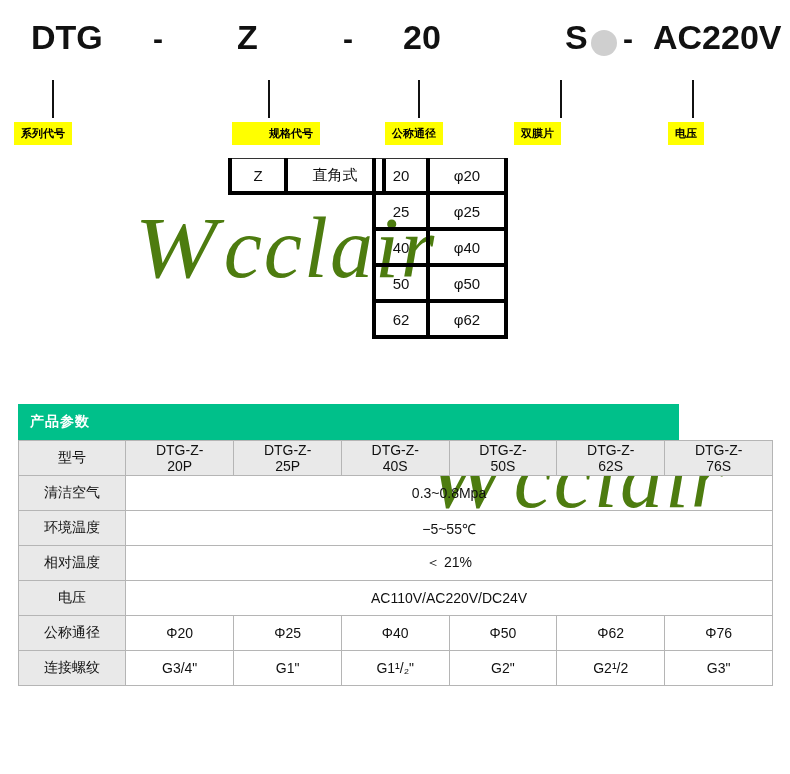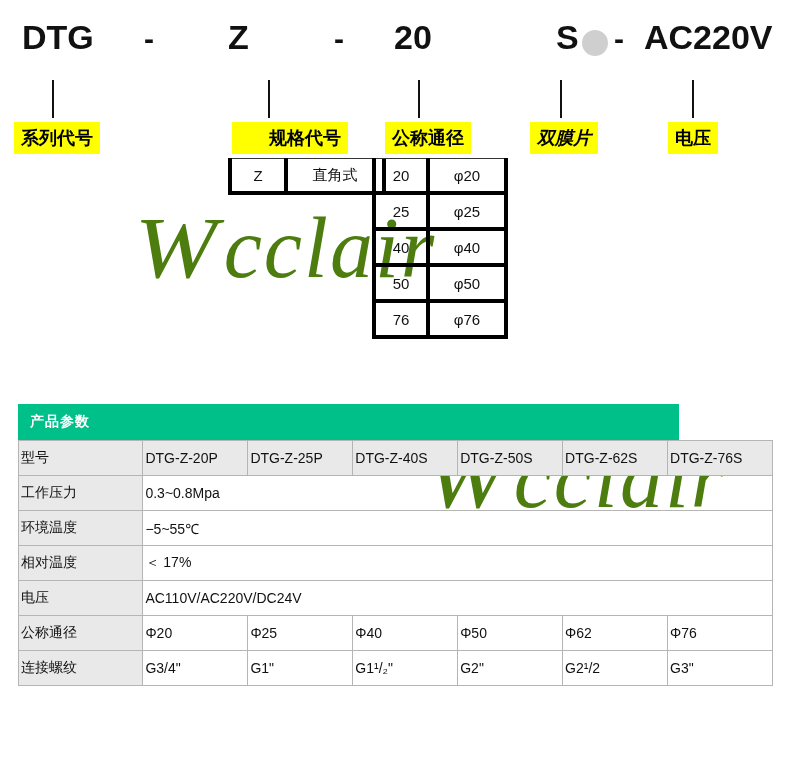--- a/index.html
+++ b/index.html
@@ -49,21 +49,21 @@
   
   #code-diagram {
     position: relative;
     height: 392px;
     z-index: 10;
   }
 
   .code-parts {
     position: absolute;
     top: 18px;
-    left: 4px;
+    left: 13px;
     width: 734px;
     height: 56px;
   }
   .code-token {
     position: absolute;
     font-size: 34px;
     font-weight: bold;
     color: #111;
     font-family: "Liberation Sans", sans-serif;
   }
@@ -84,21 +84,21 @@
   .vline {
     position: absolute;
     width: 2px;
     background: #111;
   }
 
   .label-box {
     position: absolute;
     background: #ffff00;
     border: none;
-    font-size: 18px;
+    font-size: 11px;
     font-weight: bold;
     color: #000;
     padding: 4px 7px;
     white-space: nowrap;
   }
 
   
   .opt-table {
     position: absolute;
     border-collapse: collapse;
@@ -138,24 +138,24 @@
     letter-spacing: 1px;
   }
   table.params {
     border-collapse: collapse;
     width: 755px;
     font-size: 14px;
     background: rgba(255,255,255,0.0);
   }
   table.params td {
     border: 1px solid #b5b5b5;
-    text-align: left;
+    text-align: center;
     height: 34px;
     color: #111;
-    padding: 0 2px;
+    padding: 0 20px;
   }
   table.params td.rowhead {
     background: #e9e9e9;
     width: 126px;
     font-size: 14px;
   }
   table.params tr.head td {
     background: #e9e9e9;
     font-size: 14px;
   }
@@ -189,21 +189,21 @@
 
   <div class="vline" style="left:52px;  top:80px; height:38px;"></div>
   <div class="vline" style="left:268px; top:80px; height:38px;"></div>
   <div class="vline" style="left:418px; top:80px; height:38px;"></div>
   <div class="vline" style="left:560px; top:80px; height:38px;"></div>
   <div class="vline" style="left:692px; top:80px; height:38px;"></div>
 
   <div class="label-box" style="left:14px;  top:122px;">系列代号</div>
   <div class="label-box" style="left:232px; top:122px;padding-left:37px;">规格代号</div>
   <div class="label-box" style="left:385px; top:122px;">公称通径</div>
-  <div class="label-box" style="left:530px; top:122px;font-style:italic;">双膜片</div>
+  <div class="label-box" style="left:514px; top:122px;">双膜片</div>
   <div class="label-box" style="left:668px; top:122px;">电压</div>
 
   <table class="opt-table spec-table" style="left:228px; top:158px;">
     <tbody>
         <tr>
       <td class="c1">Z</td>
       <td class="c2">直角式</td>
     </tr>
   </tbody>
     </table>
@@ -220,22 +220,22 @@
     </tr>
     <tr>
       <td class="c1">40</td>
       <td class="c2">φ40</td>
     </tr>
     <tr>
       <td class="c1">50</td>
       <td class="c2">φ50</td>
     </tr>
     <tr>
-      <td class="c1">76</td>
-      <td class="c2">φ76</td>
+      <td class="c1">62</td>
+      <td class="c2">φ62</td>
     </tr>
   </tbody>
     </table>
 
 </div>
 
 <div id="params-section">
   <div class="params-header">产品参数</div>
 
   <table class="params">
@@ -244,30 +244,30 @@
       <td class="rowhead">型号</td>
       <td class="model">DTG-Z-20P</td>
       <td class="model">DTG-Z-25P</td>
       <td class="model">DTG-Z-40S</td>
       <td class="model">DTG-Z-50S</td>
       <td class="model">DTG-Z-62S</td>
       <td class="model">DTG-Z-76S</td>
     </tr>
 
     <tr>
-      <td class="rowhead">工作压力</td>
+      <td class="rowhead">清洁空气</td>
       <td colspan="6">0.3~0.8Mpa</td>
     </tr>
     <tr>
       <td class="rowhead">环境温度</td>
       <td colspan="6">−5~55℃</td>
     </tr>
     <tr>
       <td class="rowhead">相对温度</td>
-      <td colspan="6">＜ 17%</td>
+      <td colspan="6">＜ 21%</td>
     </tr>
     <tr>
       <td class="rowhead">电压</td>
       <td colspan="6">AC110V/AC220V/DC24V</td>
     </tr>
 
     <tr>
       <td class="rowhead">公称通径</td>
       <td>Φ20</td>
       <td>Φ25</td>

